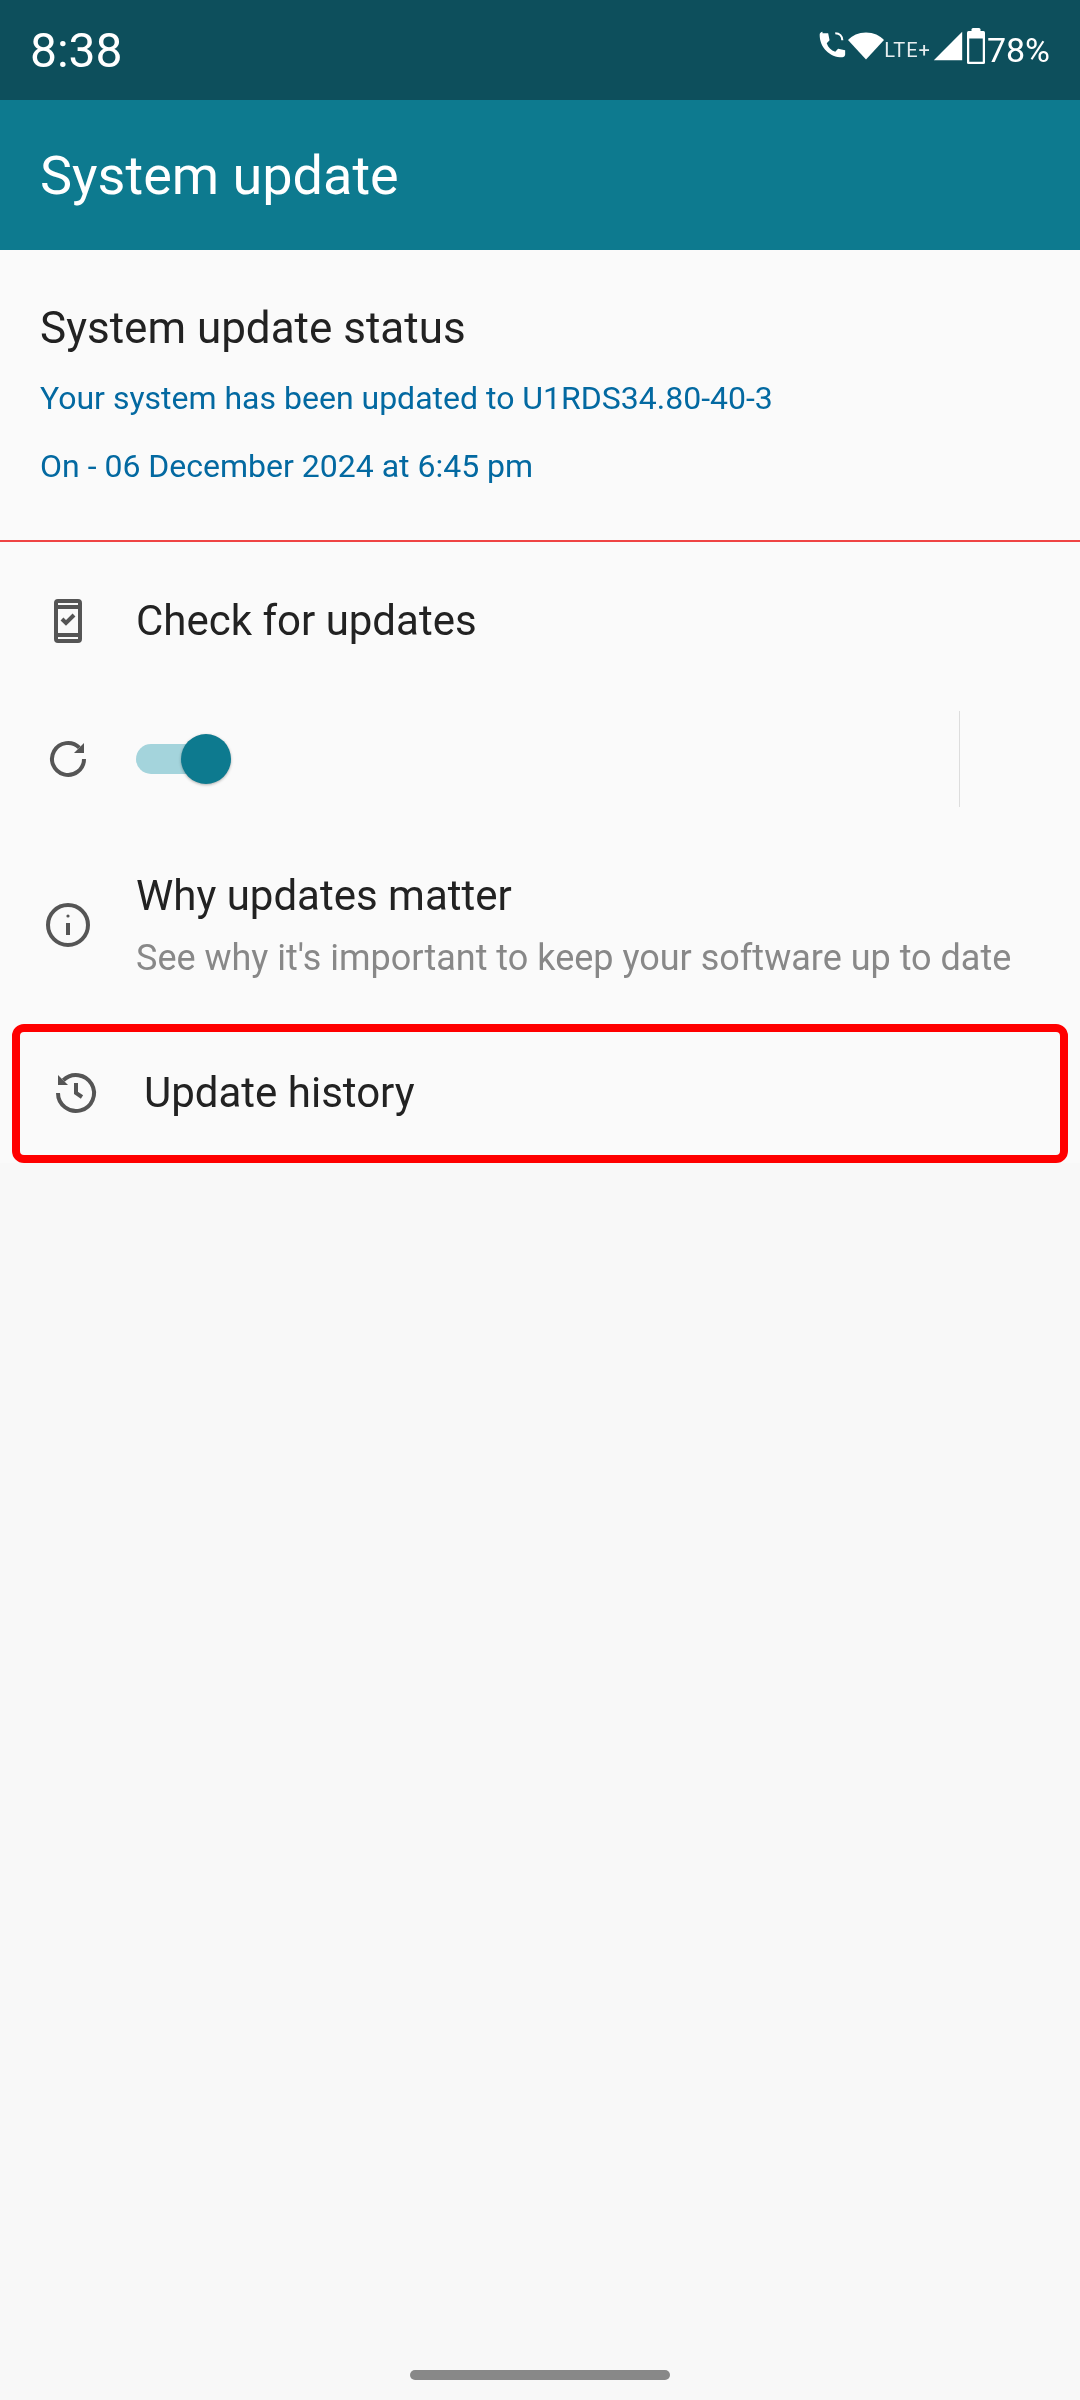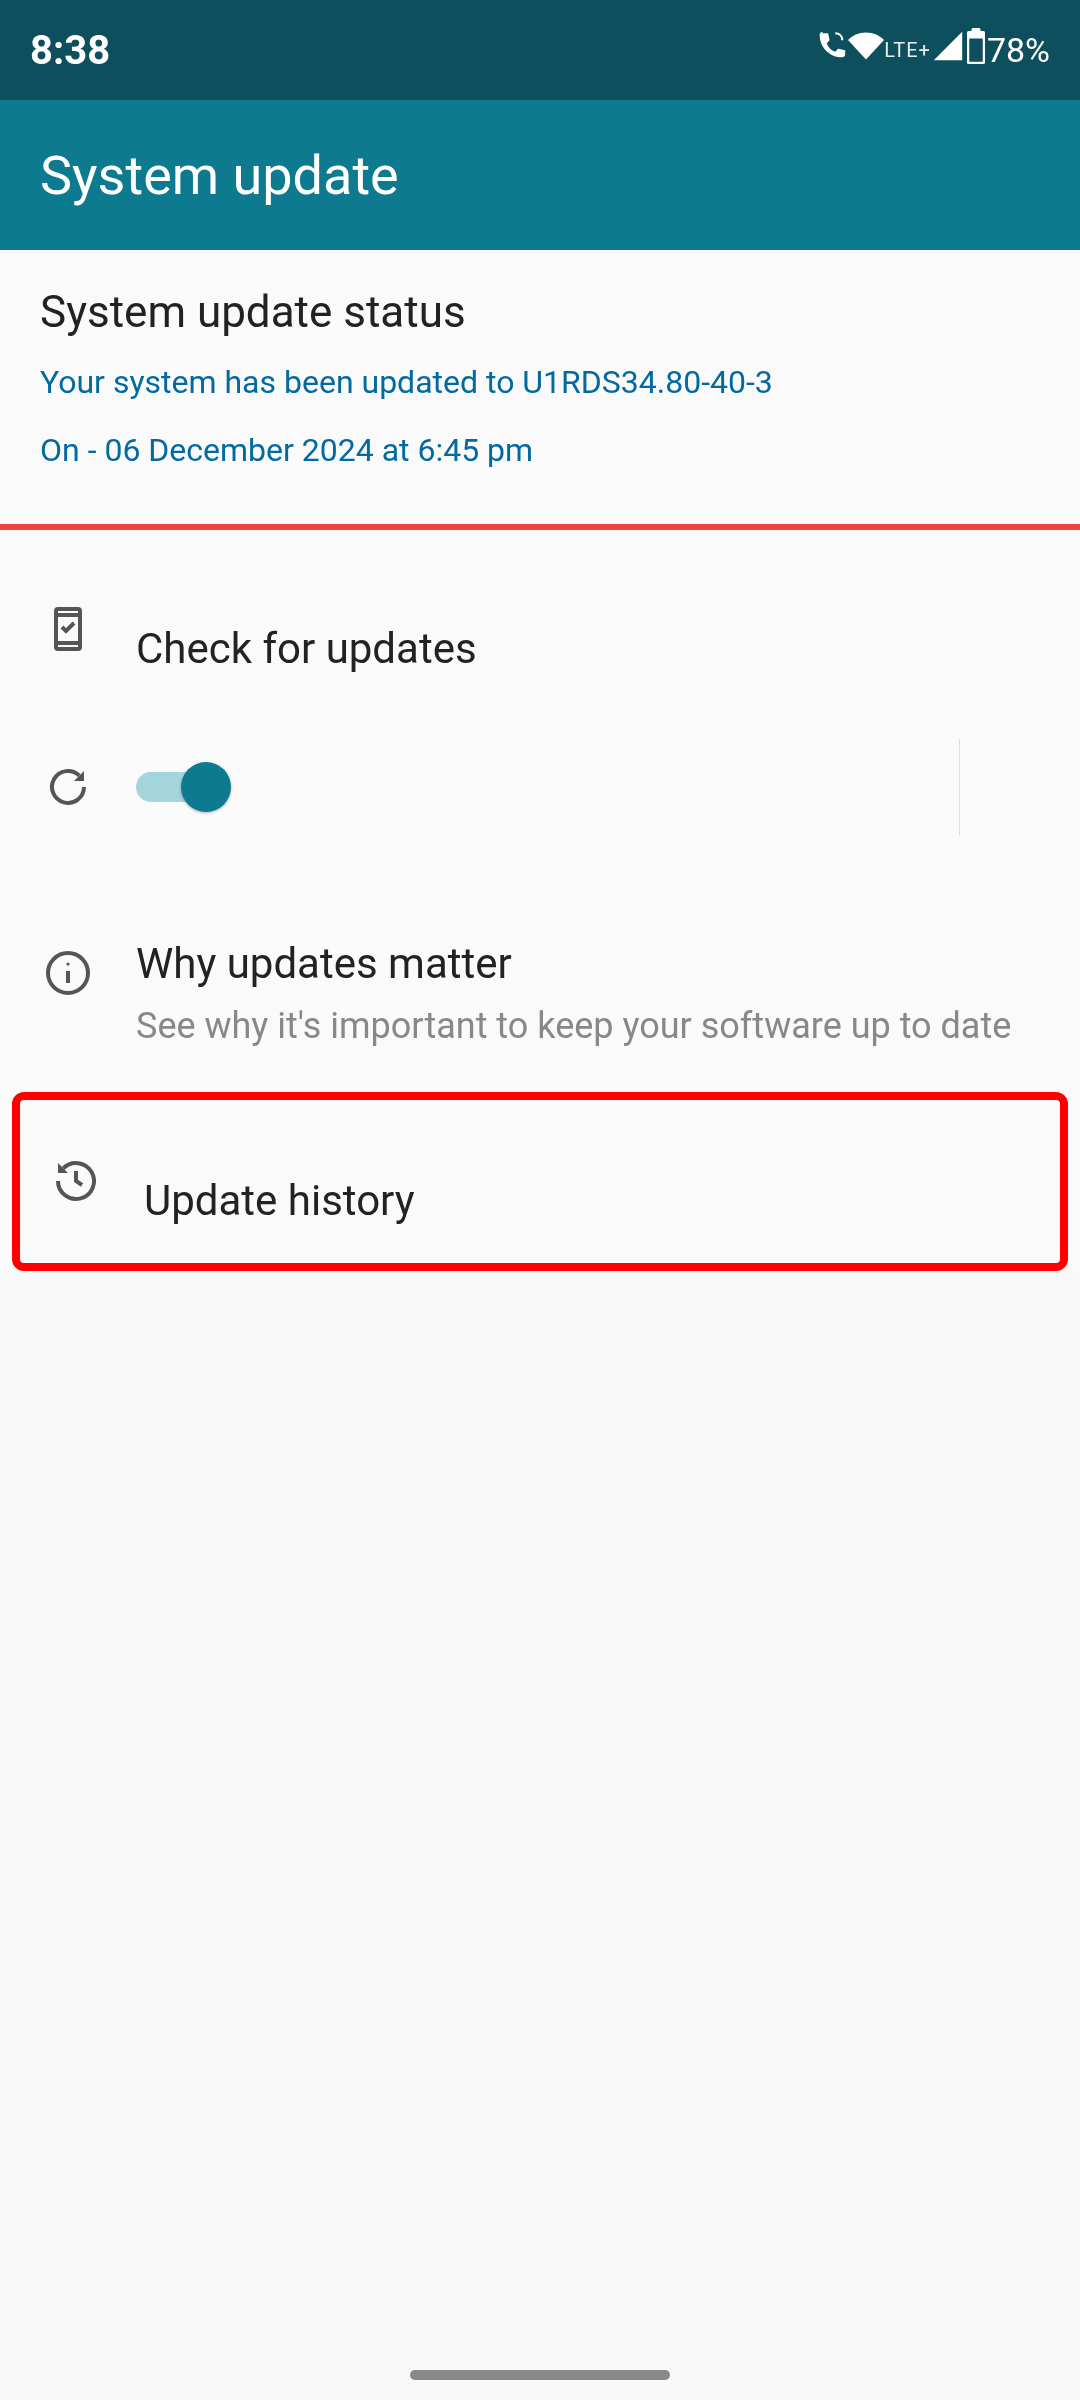--- a/index.html
+++ b/index.html
@@ -7,39 +7,39 @@
   
   .status-bar {
     height: 100px;
     background: #0d4f5c;
     display: flex;
     justify-content: space-between;
     align-items: center;
     padding: 0 30px;
     color: #fff;
   }
-  .status-time { font-size: 40px; font-weight: 700; }
+  .status-time { font-size: 48px; font-weight: 400; }
   .status-right { display: flex; align-items: center; gap: 0; font-size: 34px; }
   .status-right .lte { font-size: 20px; letter-spacing: 1px; opacity: 0.9; }
   .status-right svg { fill: #fff; }
   
   .app-bar {
     height: 150px;
     background: #0d7a8f;
     display: flex;
     align-items: center;
     padding: 0 40px;
   }
   .app-bar-title { color: #fff; font-size: 54px; font-weight: 400; }
   
   .content { background: #fafafa; }
   
   .status-section {
-    padding: 36px 40px 50px 40px;
-    border-bottom: 6px solid #ef4444;
+    padding: 52px 40px 50px 40px;
+    border-bottom: 2px solid #ef4444;
   }
   .status-title { font-size: 44px; color: #222; margin-bottom: 20px; }
   .status-line { font-size: 32px; color: #0369a1; line-height: 1.5; }
   .status-line + .status-line { margin-top: 20px; }
   
   .list { padding-top: 10px; }
   .list-item {
     display: flex;
     align-items: center;
     padding: 40px 40px;
@@ -57,21 +57,21 @@
   }
   .list-icon {
     width: 56px;
     height: 56px;
     flex-shrink: 0;
     display: flex;
     align-items: center;
     justify-content: center;
   }
   .list-icon svg { width: 48px; height: 48px; stroke: #555; fill: none; stroke-width: 2; }
-  .list-text { flex: 1; min-width: 0; margin-top: 40px; }
+  .list-text { flex: 1; min-width: 0; }
   .list-title { font-size: 42px; color: #222; line-height: 1.4; }
   .list-sub { font-size: 36px; color: #888; line-height: 1.45; margin-top: 6px; }
   
   .toggle {
     width: 90px;
     height: 50px;
     border-radius: 25px;
     position: relative;
     flex-shrink: 0;
   }

